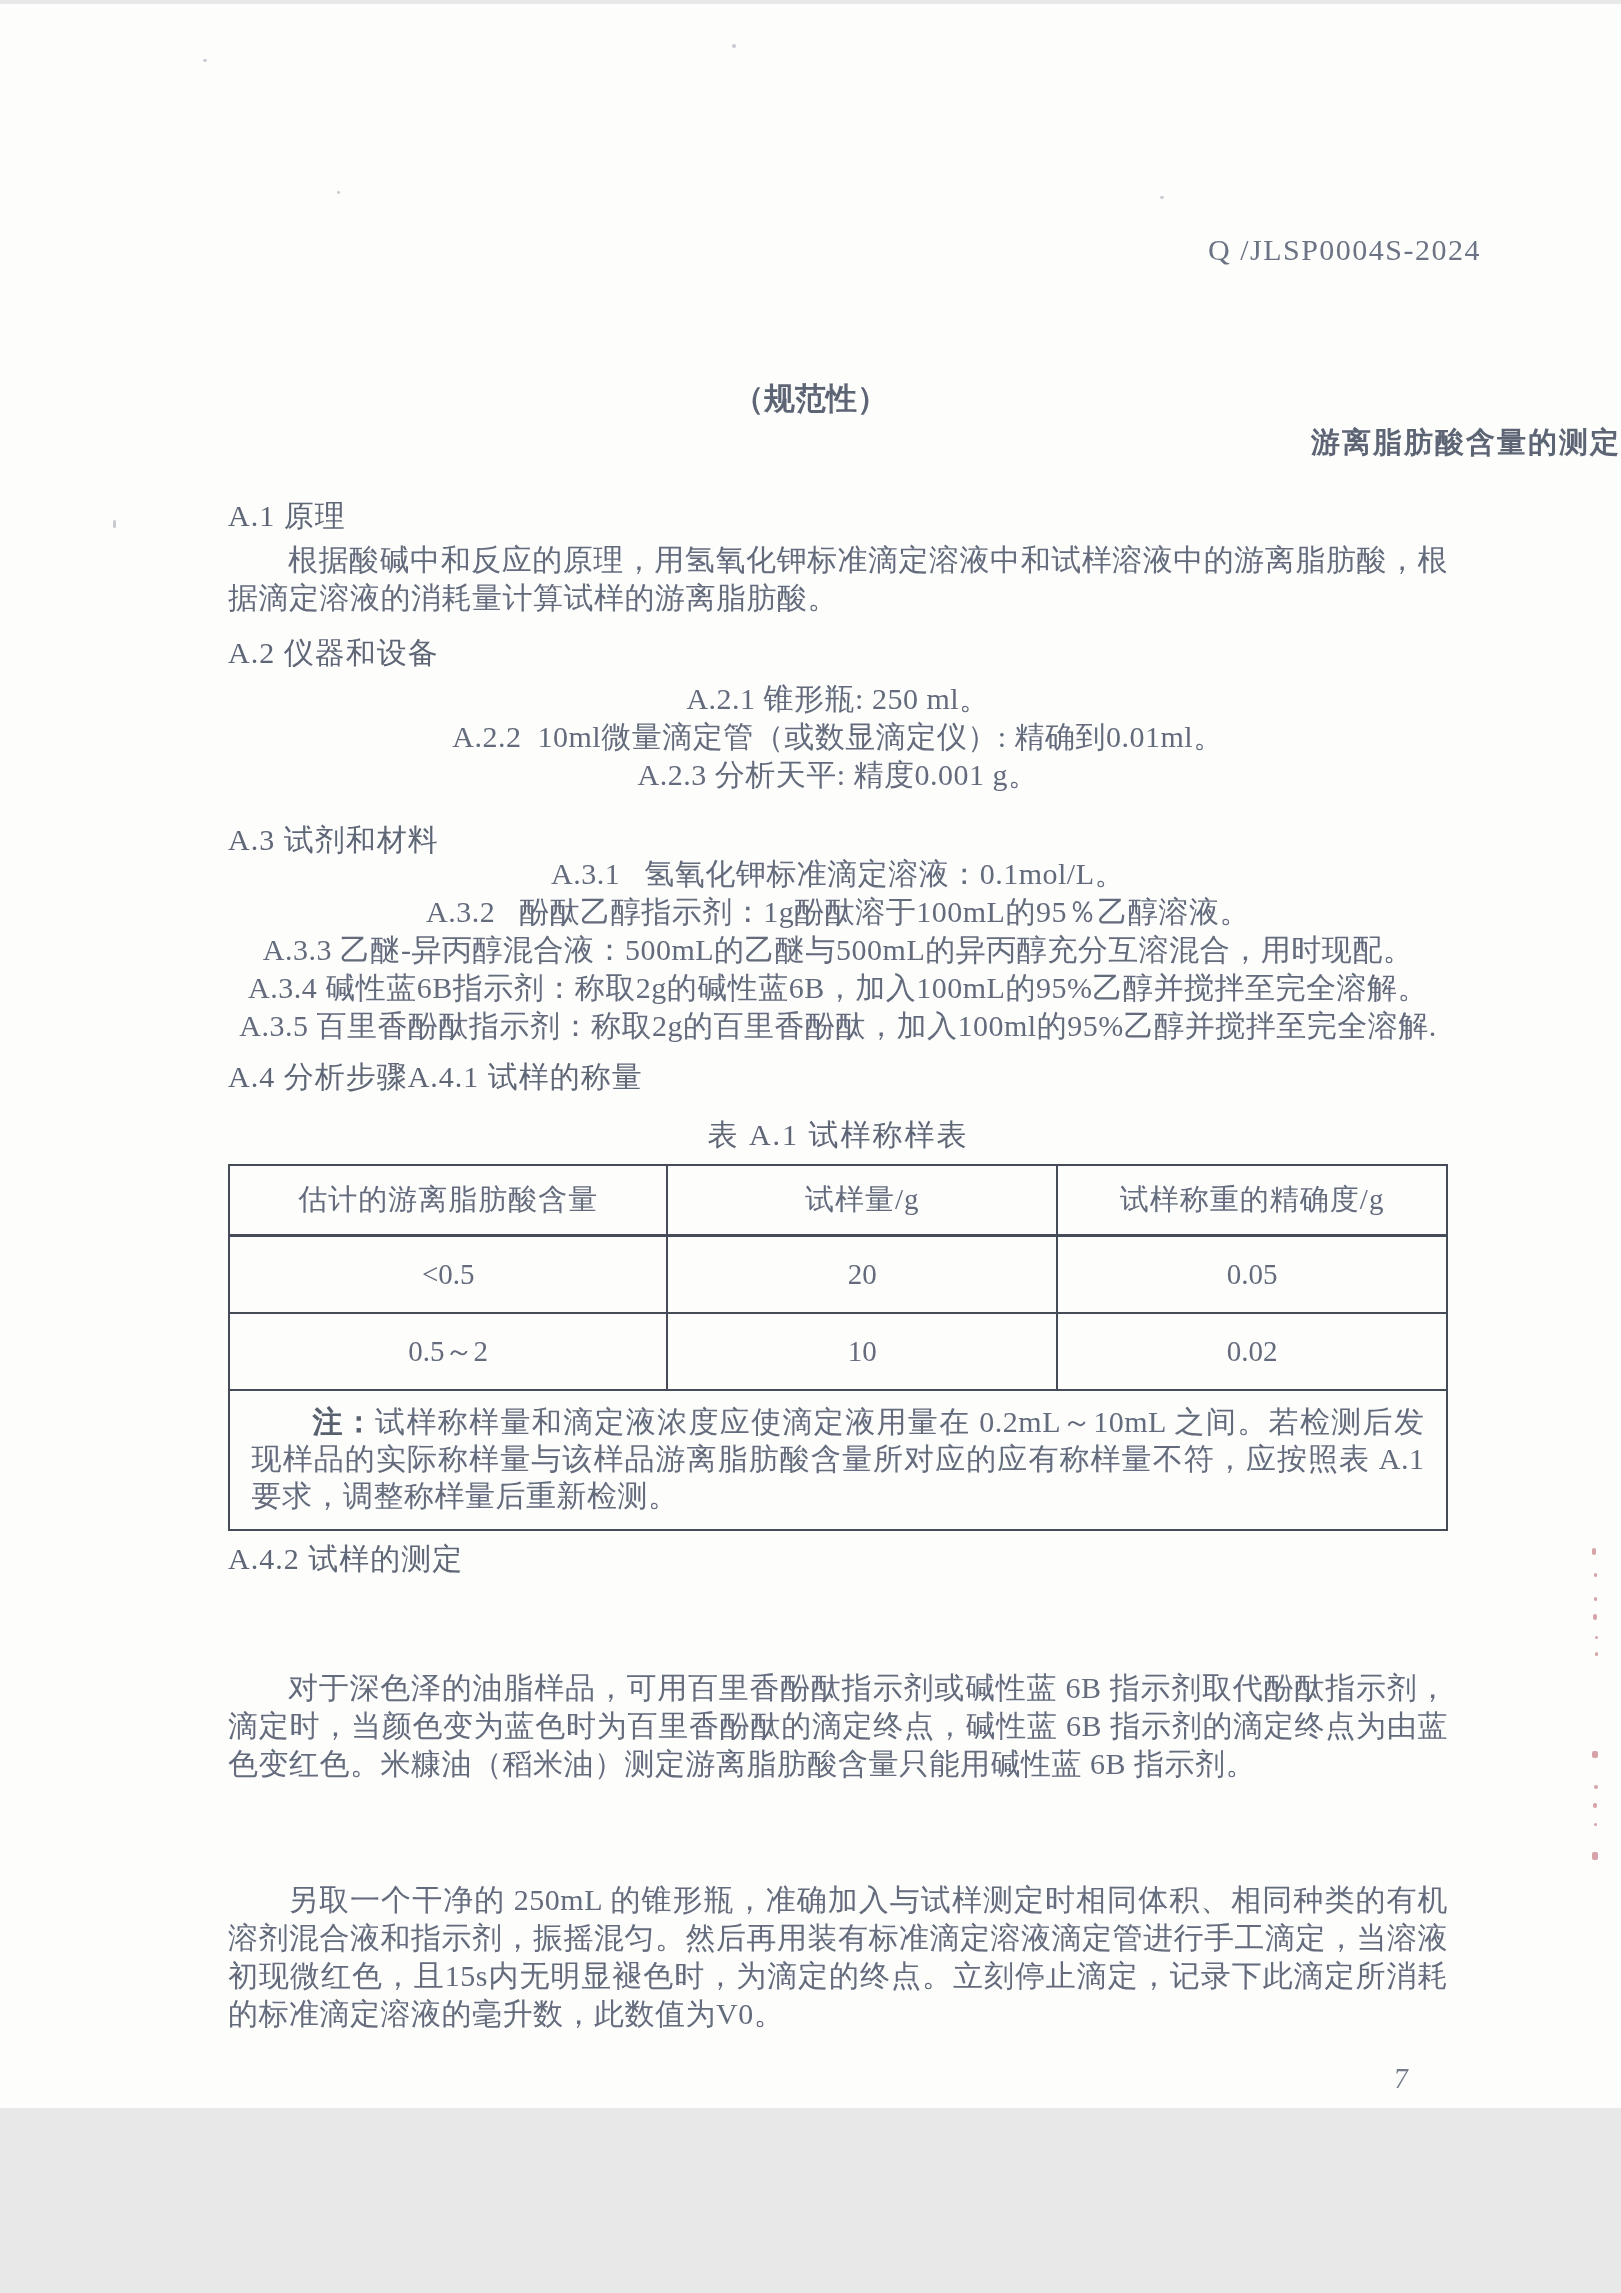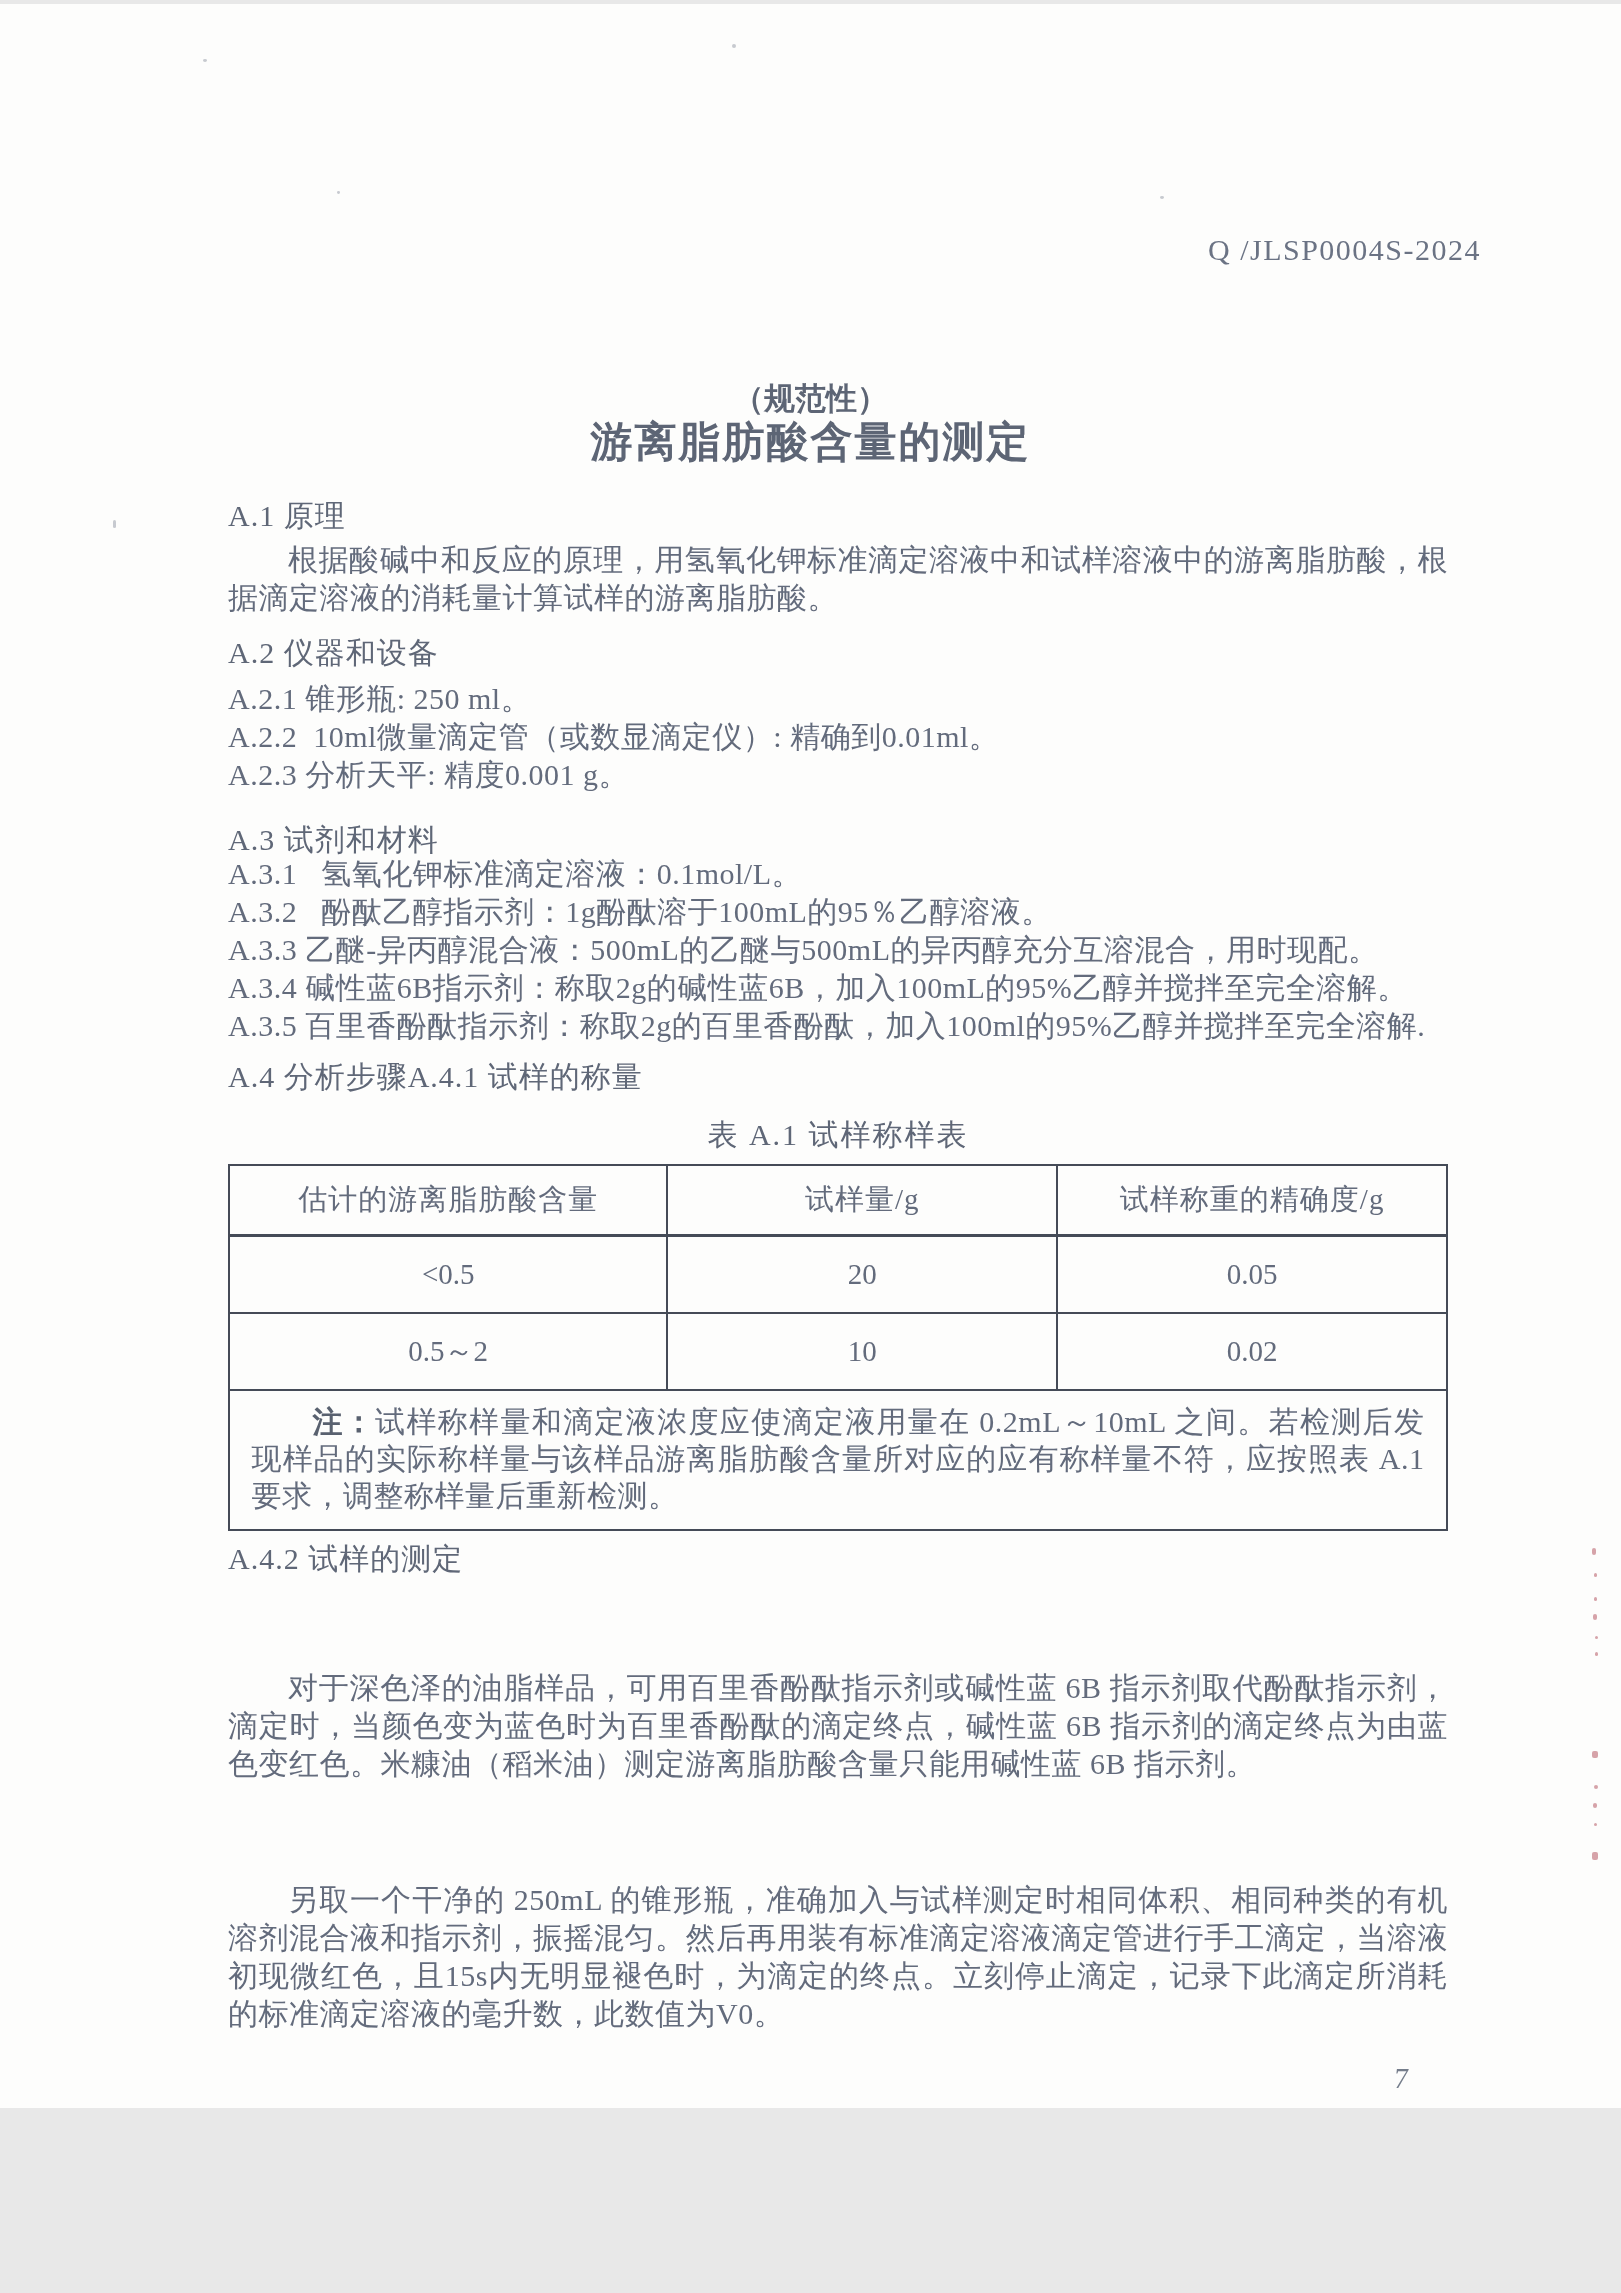--- a/index.html
+++ b/index.html
@@ -13,27 +13,27 @@
     color:#636b7c;
     overflow:hidden;
   }
   .doc-number{
     position:absolute;top:229px;left:1208px;
     font-size:30px;letter-spacing:1.5px;color:#6b7384;
   }
   .title-block{position:absolute;top:372px;left:0;width:100%;text-align:center;color:#5d6575;}
   .title-line1{font-size:33px;font-weight:600;letter-spacing:2.9px;line-height:41px;}
   .title-line2{font-size:31px;font-weight:600;line-height:41px;margin-top:2px;}
-  .title-line3{font-size:42px;font-weight:700;letter-spacing:2px;line-height:43px;margin-top:2px;}
+  .title-line3{font-size:29px;font-weight:700;letter-spacing:2px;line-height:43px;margin-top:2px;text-align:right;}
 
   .abs{position:absolute;left:228px;width:1220px;}
   .heading{font-size:30px;line-height:39px;letter-spacing:1px;color:#5f6777;}
   .bodytext{font-size:30px;line-height:38px;letter-spacing:0.5px;text-align:justify;}
   .indent{text-indent:2em;}
-  .item{font-size:30px;line-height:38px;letter-spacing:0.5px;white-space:pre-wrap;}
+  .item{font-size:30px;line-height:38px;letter-spacing:0.5px;white-space:pre-wrap;text-align:center;}
 
   .tbl-caption{position:absolute;top:1111px;left:228px;width:1220px;text-align:center;
     font-size:30px;letter-spacing:2px;color:#5f6777;}
 
   table.a1{
     position:absolute;top:1160px;left:228px;width:1220px;
     border-collapse:collapse;table-layout:fixed;
     font-size:29px;color:#636b7c;
   }
   table.a1 col.c1{width:36%;}

